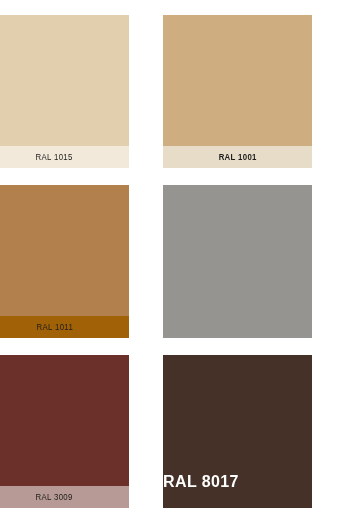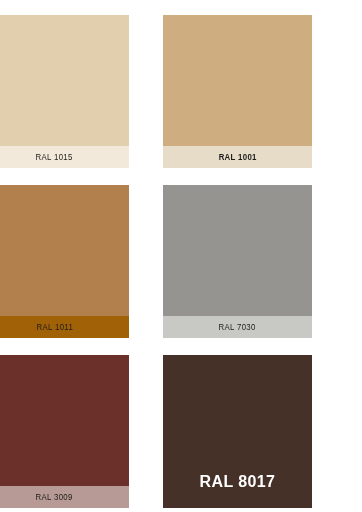--- a/index.html
+++ b/index.html
@@ -63,21 +63,21 @@
     white-space: nowrap;
     transform: scaleX(0.92);
     transform-origin: center;
   }
 
   
   .swatch-card.inverted .swatch-color {
     flex: 1 1 auto;
     display: flex;
     align-items: flex-end;
-    justify-content: center;
+    justify-content: flex-start;
     padding-bottom: 17px;
     box-sizing: border-box;
   }
   .swatch-card.inverted .inverted-text {
     font-family: "Liberation Sans", sans-serif;
     font-size: 16px;
     font-weight: bold;
     letter-spacing: 0.4px;
     color: #ffffff;
     white-space: nowrap;
@@ -115,23 +115,20 @@
     </div>
     <div class="swatch-label" style="background: #a16207;">
       <span class="swatch-label-text" style="color: rgb(29, 29, 27);">RAL 1011</span>
     </div>
   </div>
 
   <div class="swatch-card">
     <div class="swatch-color" style="background: rgb(150, 148, 144);">
       
     </div>
-    <div class="swatch-label" style="background: rgb(200, 200, 196);">
-      <span class="swatch-label-text" style="color: rgb(29, 29, 27);">RAL 7030</span>
-    </div>
   </div>
 
   <div class="swatch-card">
     <div class="swatch-color" style="background: rgb(106, 48, 41);">
       
     </div>
     <div class="swatch-label" style="background: rgb(183, 154, 149);">
       <span class="swatch-label-text" style="color: rgb(29, 29, 27);">RAL 3009</span>
     </div>
   </div>

